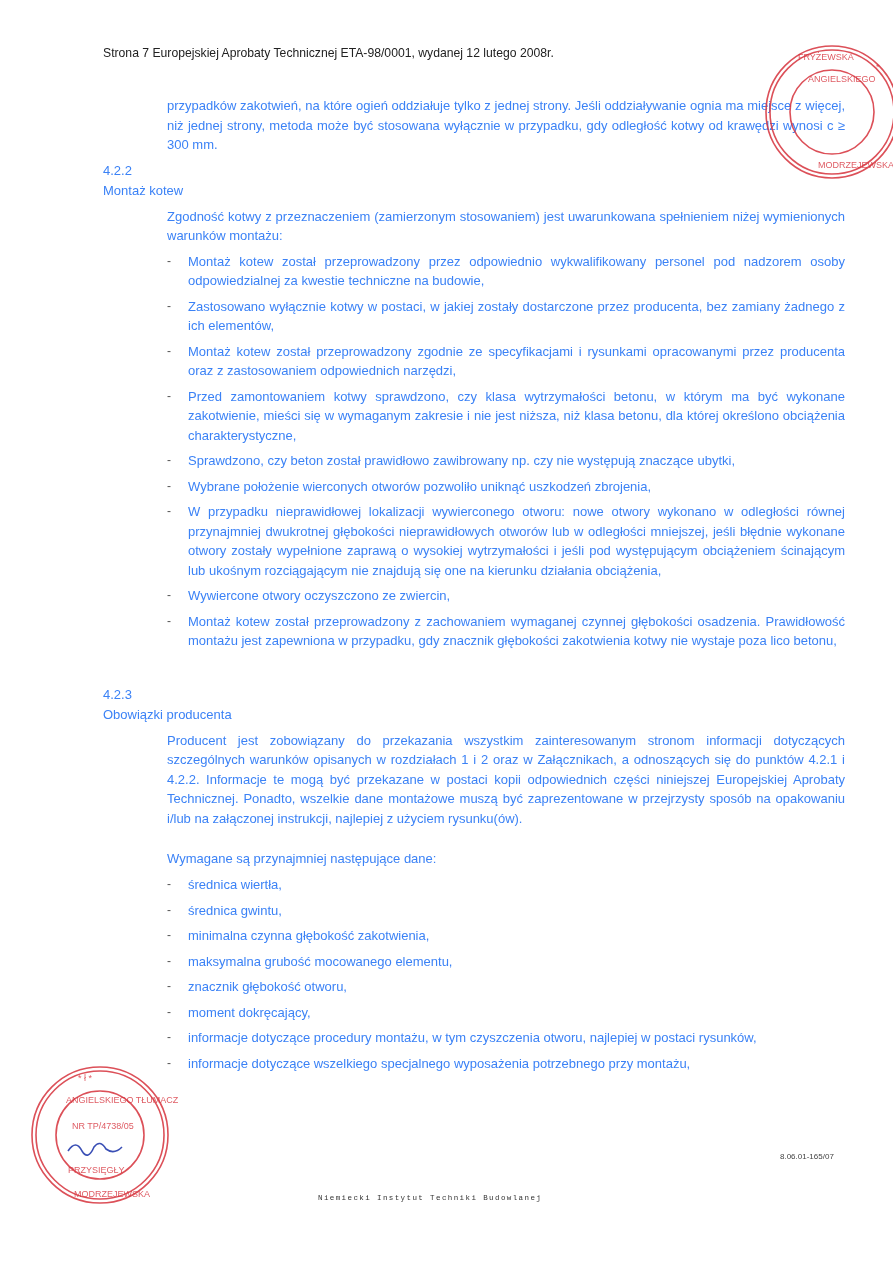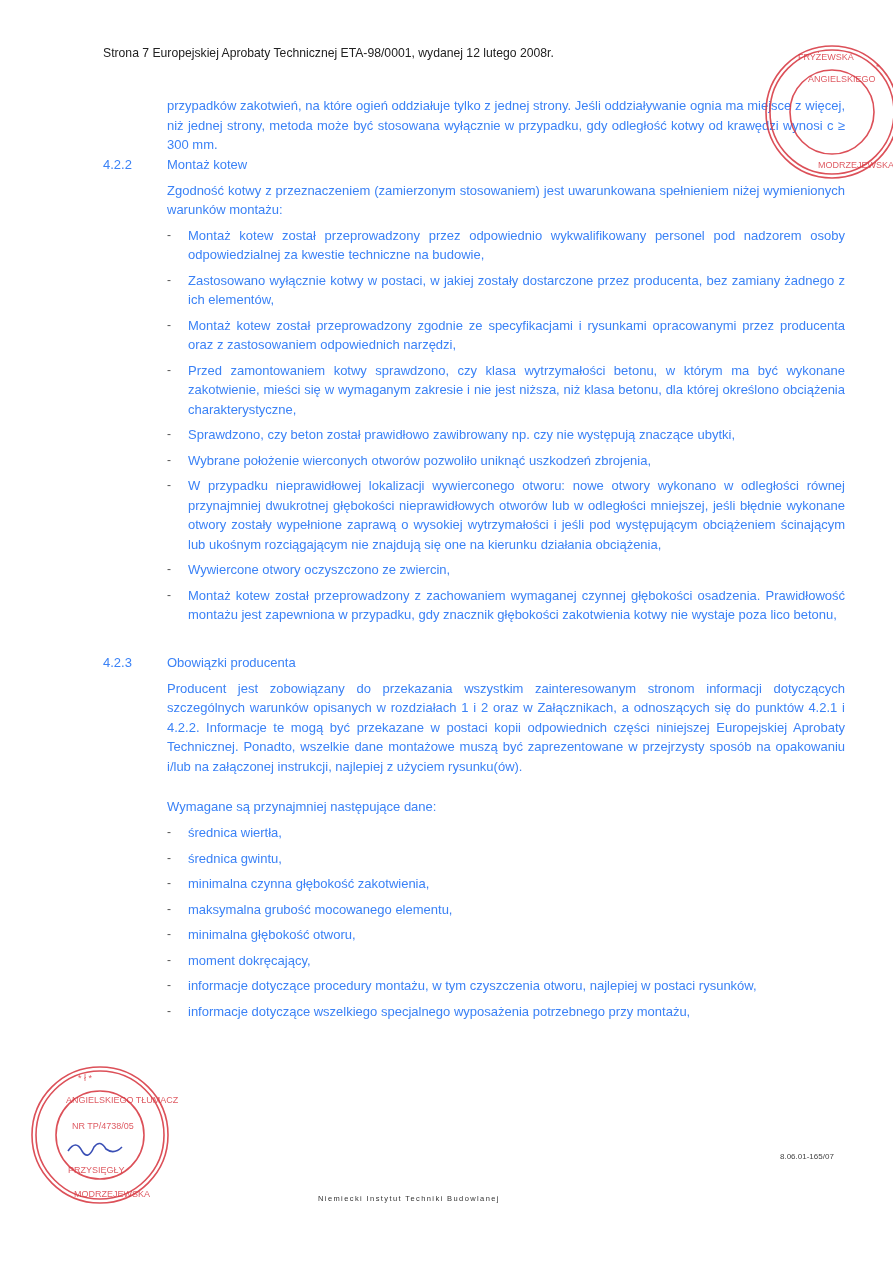--- a/index.html
+++ b/index.html
@@ -4,29 +4,29 @@
 <style>
   html, body { margin: 0; padding: 0; background: #ffffff; }
   body {
     width: 893px; height: 1263px; position: relative; overflow: hidden;
     font-family: "Liberation Sans", sans-serif; color: #1a1a1a;
   }
   .header { position: absolute; left: 103px; top: 46px; font-size: 12.2px; line-height: 15px; color: #222; }
   .content { position: absolute; left: 103px; top: 96px; width: 742px; font-size: 13px; color: #3b82f6; }
   .indent { margin-left: 64px; }
   .para { line-height: 19.5px; text-align: justify; }
-  .section-head { display: flex; margin-top: 0; line-height: 20px; }
+  .section-head { display: flex; margin-top: 6px; line-height: 20px; flex-direction: column; }
   .section-num { width: 64px; flex: none; }
   .list { margin: 6px 0 0 0; padding: 0; list-style: none; }
   .list li { position: relative; padding-left: 21px; line-height: 19.5px; margin-bottom: 6px; text-align: justify; }
   .list li::before { content: "-"; position: absolute; left: 0; top: 0; font-size: 12px; color: #555; }
   .gap-big { height: 22px; }
   .intro { margin-top: 6px; }
   .req-intro { margin-top: 21px; line-height: 20px; }
-  .footer-center { position: absolute; left: 318px; top: 1194px; font-size: 7.5px; letter-spacing: 1.4px; color: #333; }
+  .footer-center { position: absolute; left: 318px; top: 1194px; font-size: 7.5px; letter-spacing: 1.4px; color: #333; font-family: Liberation Mono, monospace; }
   .footer-right { position: absolute; left: 780px; top: 1152px; font-size: 8px; color: #444; }
   .stamp { position: absolute; pointer-events: none; }
   .stamp-top { left: 748px; top: 40px; width: 148px; height: 140px; }
   .stamp-bottom { left: 28px; top: 1055px; width: 150px; height: 160px; }
 </style>
 </head>
 <body>
 
 <div class="header">
   <div>Strona 7 Europejskiej Aprobaty Technicznej ETA-98/0001, wydanej 12 lutego 2008r.</div>
@@ -61,21 +61,21 @@
     <span>Obowiązki producenta</span>
   </div>
   <div class="indent">
     <div class="para intro">Producent jest zobowiązany do przekazania wszystkim zainteresowanym stronom informacji dotyczących szczególnych warunków opisanych w rozdziałach 1 i 2 oraz w Załącznikach, a odnoszących się do punktów 4.2.1 i 4.2.2. Informacje te mogą być przekazane w postaci kopii odpowiednich części niniejszej Europejskiej Aprobaty Technicznej. Ponadto, wszelkie dane montażowe muszą być zaprezentowane w przejrzysty sposób na opakowaniu i/lub na załączonej instrukcji, najlepiej z użyciem rysunku(ów).</div>
     <div class="req-intro">Wymagane są przynajmniej następujące dane:</div>
     <ul class="list">
       <li>średnica wiertła,</li>
       <li>średnica gwintu,</li>
       <li>minimalna czynna głębokość zakotwienia,</li>
       <li>maksymalna grubość mocowanego elementu,</li>
-      <li>minimalna głębokość otworu,</li>
+      <li>znacznik głębokość otworu,</li>
       <li>moment dokręcający,</li>
       <li>informacje dotyczące procedury montażu, w tym czyszczenia otworu, najlepiej w postaci rysunków,</li>
       <li>informacje dotyczące wszelkiego specjalnego wyposażenia potrzebnego przy montażu,</li>
     </ul>
   </div>
 </div>
 
 <div class="footer-center">Niemiecki Instytut Techniki Budowlanej</div>
 <div class="footer-right">8.06.01-165/07</div>
 

